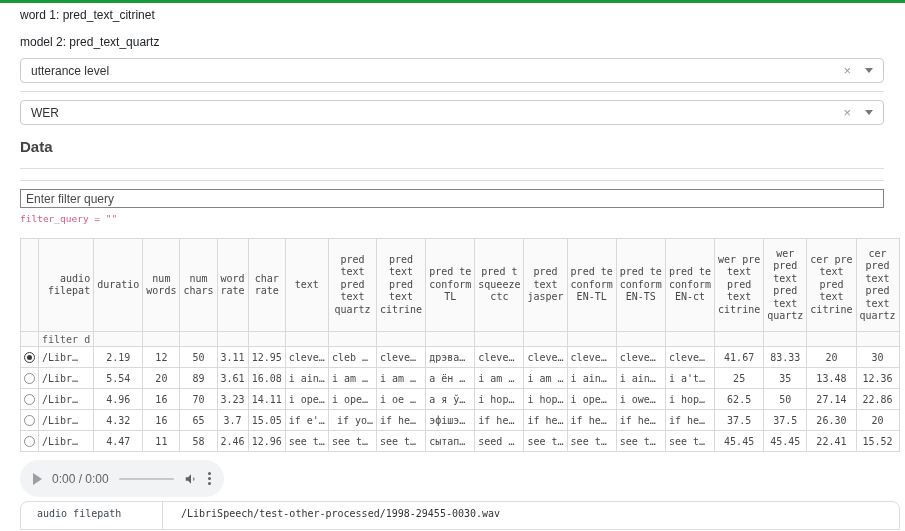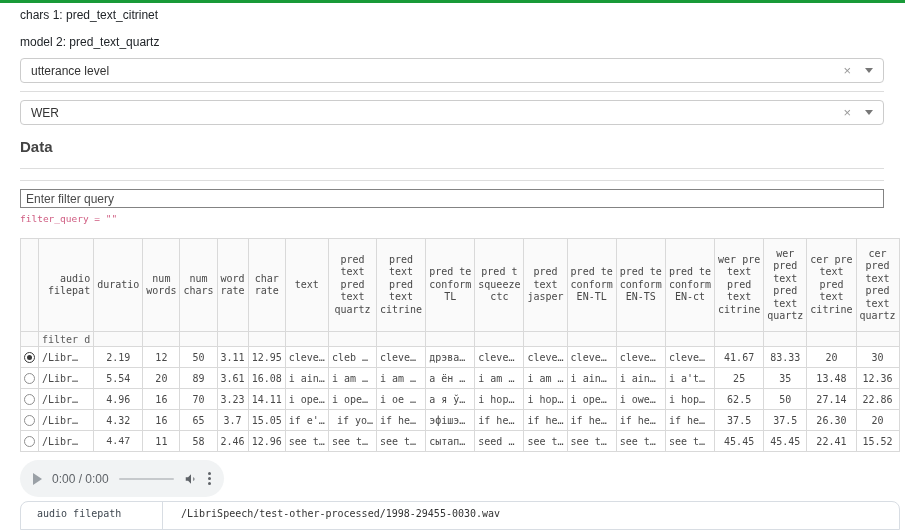--- a/index.html
+++ b/index.html
@@ -73,21 +73,21 @@
   .detail-key { width:142px; padding:6px 10px 10px 16px; border-right:1px solid #d8dde3; color:#3f4750; }
   .detail-value { flex:1; padding:6px 12px 10px 18px; color:#333; }
 </style>
 </head>
 <body>
 
 <div class="topbar" style="background: rgb(24, 154, 56);"></div>
 
 <div class="page">
 
-  <div class="model-label">chars 1: pred_text_citrinet</div>
+  <div class="model-label">word 1: pred_text_citrinet</div>
   <div class="model-label">model 2: pred_text_quartz</div>
 
   <div class="select">
     <span>utterance level</span>
     <span class="grow"></span>
     <span class="clear-x">×</span>
     <span class="arrow"></span>
   </div>
 
   <hr class="rule rule-mid">
@@ -304,21 +304,21 @@
           <td style="text-align: left;">if he…</td>
           <td style="text-align: left;">if he…</td>
           <td style="text-align: center;">37.5</td>
           <td style="text-align: center;">37.5</td>
           <td style="text-align: center;">26.30</td>
           <td style="text-align: center;">20</td>
         </tr>
         <tr>
           <td class="radio-cell"><span class="radio"></span></td>
           <td style="text-align: left;">/Libr…</td>
-          <td style="text-align: center; font-family: Liberation Mono, monospace;">4.47</td>
+          <td style="text-align: center;">4.47</td>
           <td style="text-align: center;">11</td>
           <td style="text-align: center;">58</td>
           <td style="text-align: center;">2.46</td>
           <td style="text-align: center;">12.96</td>
           <td style="text-align: left;">see t…</td>
           <td style="text-align: left;">see t…</td>
           <td style="text-align: left;">see t…</td>
           <td style="text-align: left;">сытап…</td>
           <td style="text-align: left;">seed …</td>
           <td style="text-align: left;">see t…</td>

